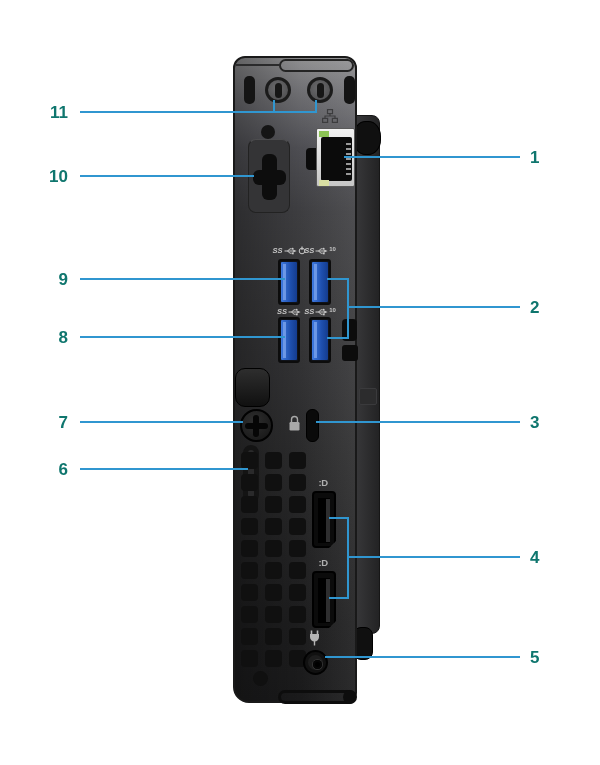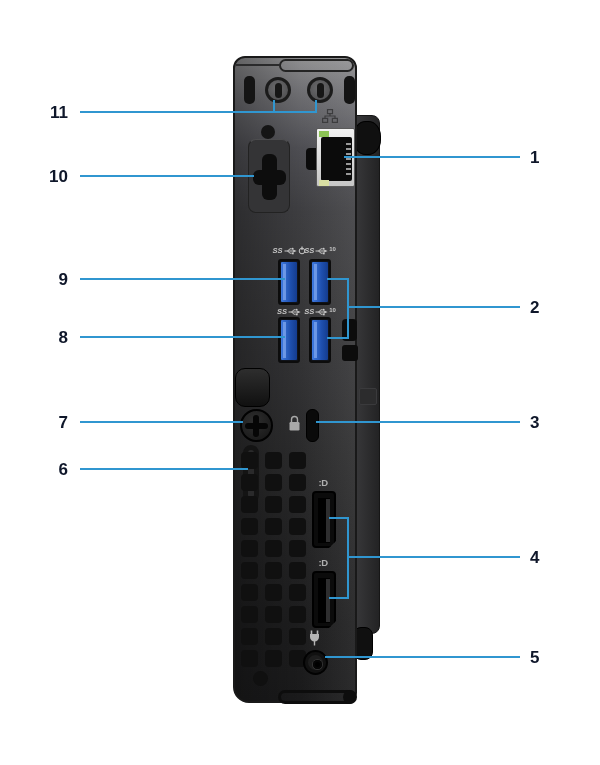--- a/index.html
+++ b/index.html
@@ -94,21 +94,21 @@
     background:#1d1d1d;box-shadow:inset 0 0 0 3px #111;}
   .barrel .pin{left:8px;top:8px;width:9px;height:9px;background:#000;border-radius:50%;
     box-shadow:inset 0 0 0 2px #060606, 0 0 0 1px #333;}
   .bhole{left:18px;top:613px;width:15px;height:15px;background:#101010;border-radius:50%;}
   .bslot{left:43px;top:632px;width:78px;height:14px;border:3px solid #0d0d0d;border-radius:8px;}
   .bslot-cap{left:108px;top:632px;width:14px;height:14px;background:#0d0d0d;border-radius:7px;}
   
   .cline{position:absolute;height:2px;background:var(--line);z-index:8;}
   .vline{position:absolute;width:2px;background:var(--line);z-index:8;}
   .lbl{position:absolute;width:40px;font:700 17px "Liberation Sans",sans-serif;
-    color:#0f172a;z-index:9;}
+    color:#0f766e;z-index:9;}
   .lbl.left{text-align:right;}
   .lbl.right{text-align:left;}
 </style>
 </head>
 <body>
 
 <div id="stage">
 
   <div class="side-lip"></div>
   <div class="knob top"></div>

